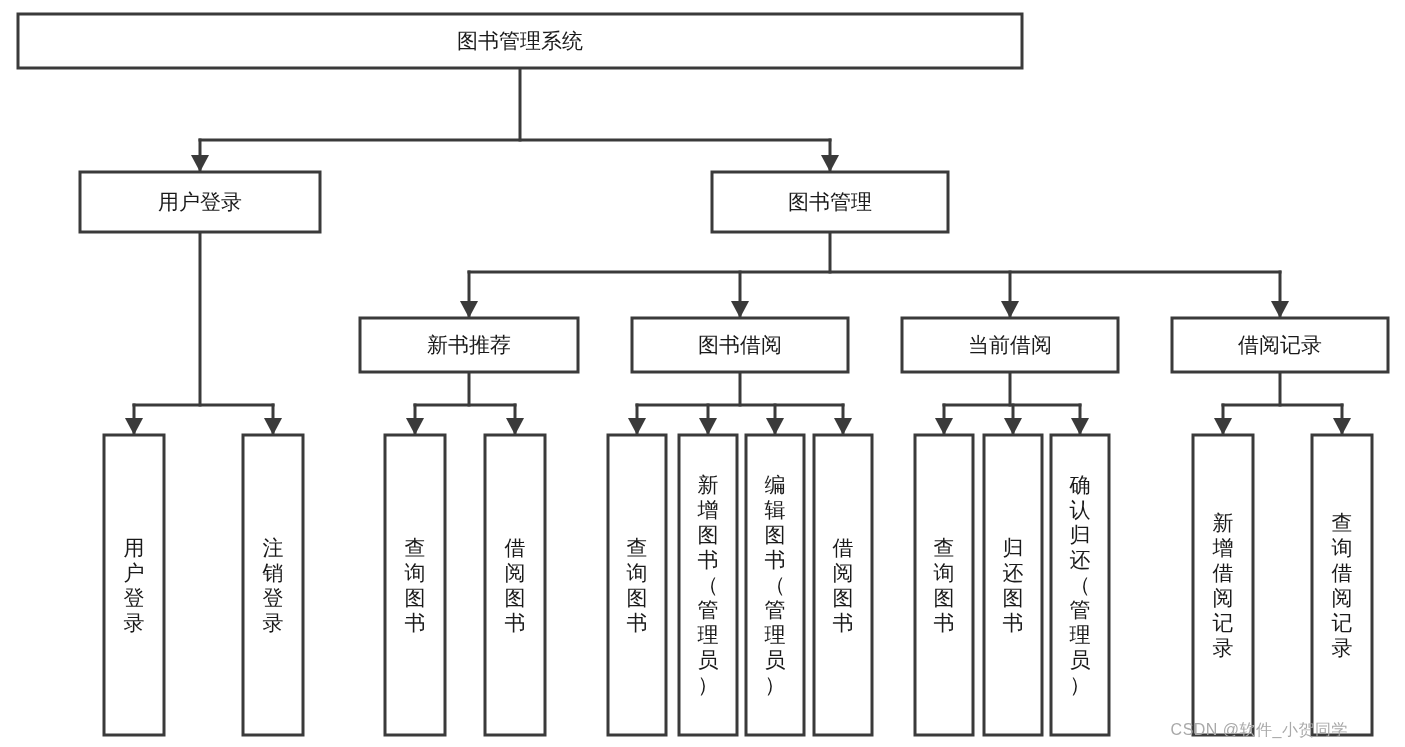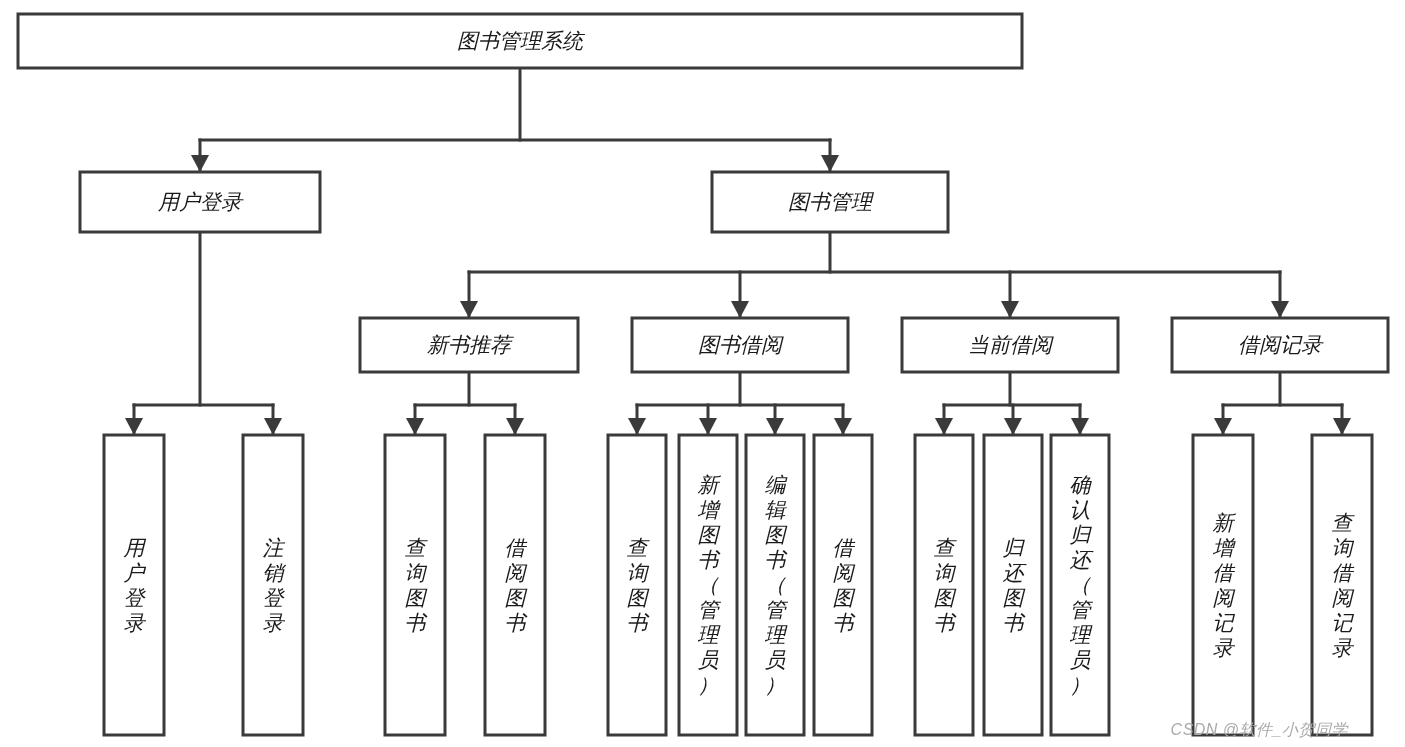--- a/index.html
+++ b/index.html
@@ -11,21 +11,20 @@
     width: 1405px;
     height: 747px;
     font-family: "Liberation Sans", "DejaVu Sans", sans-serif;
     overflow: hidden;
     position: relative;
   }
   #diagram-root {
     position: relative;
     width: 1360px;
     height: 747px;
-    font-style: italic;
   }
   svg#tree-svg {
     position: absolute;
     left: 0;
     top: 0;
     width: 1405px;
     height: 747px;
     display: block;
   }
   .node-rect {

